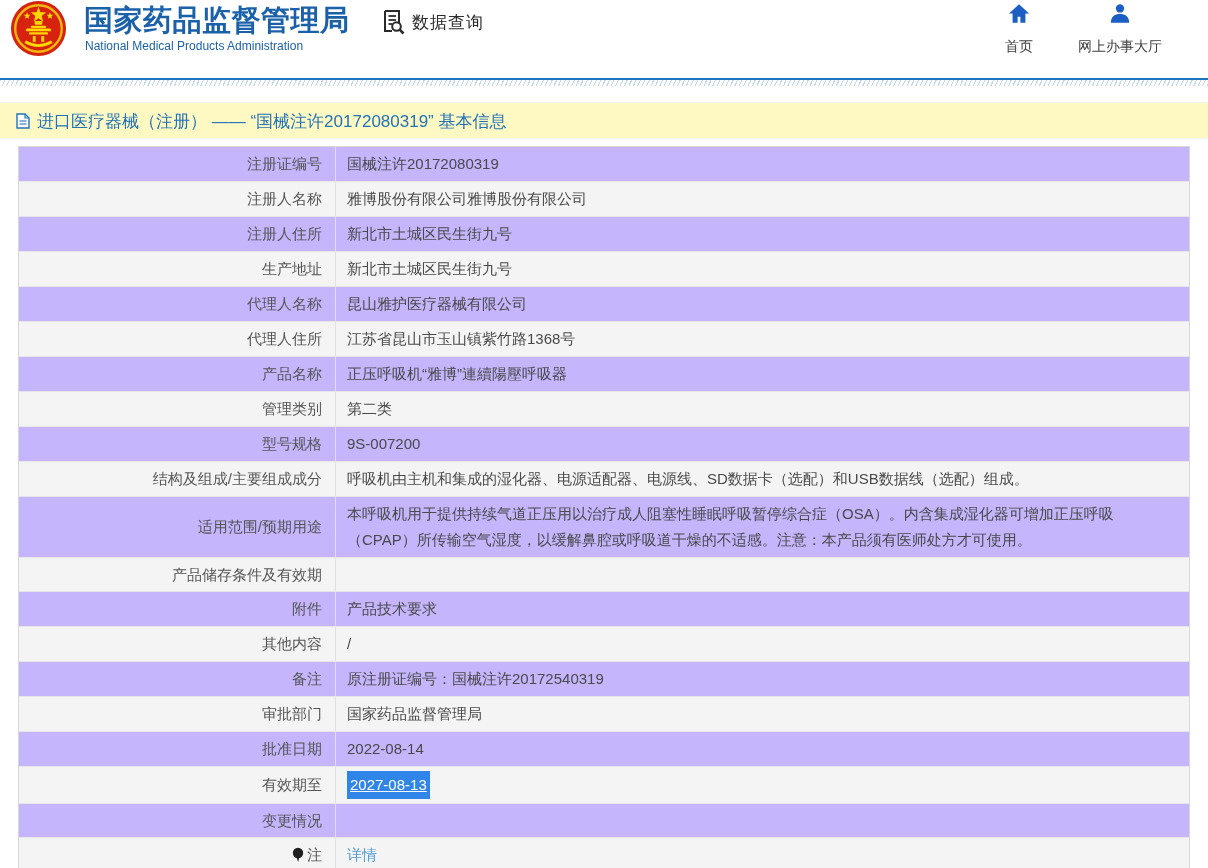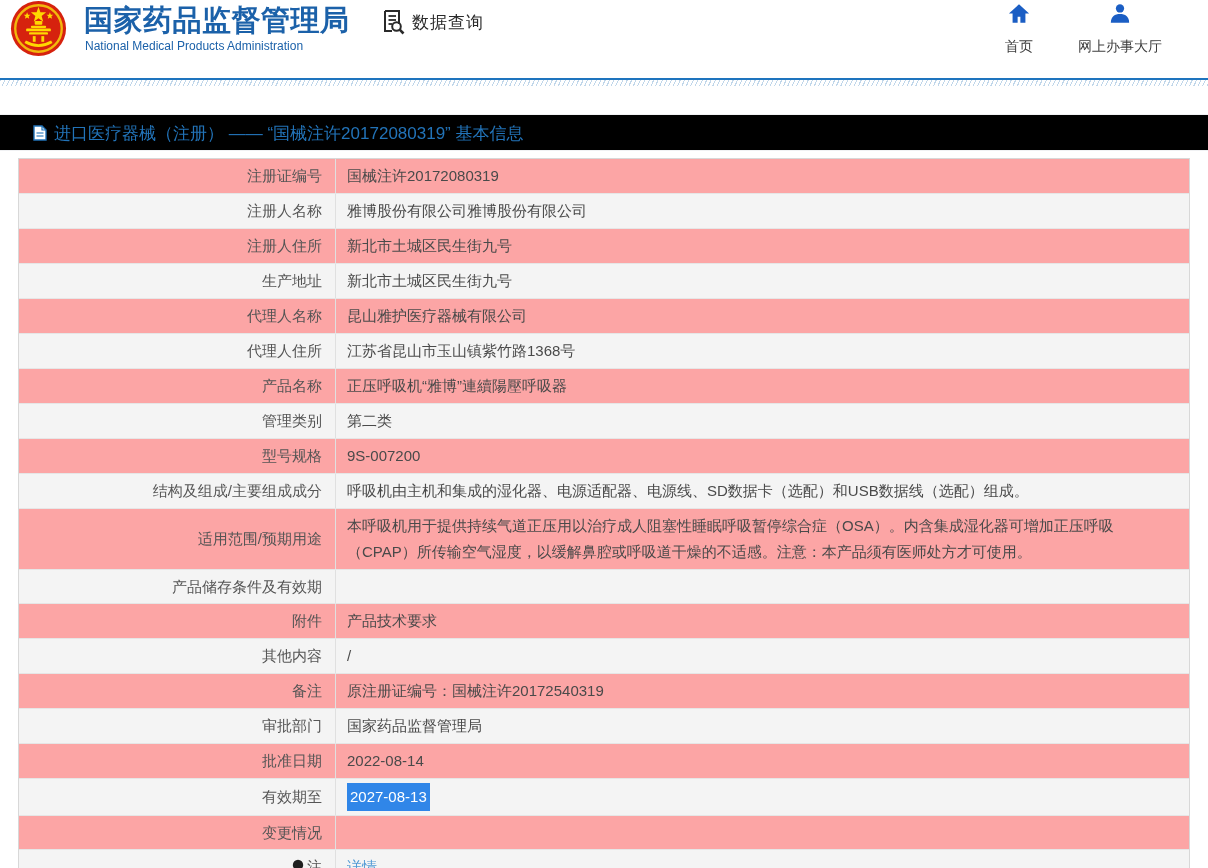--- a/index.html
+++ b/index.html
@@ -18,36 +18,36 @@
   .nav-item { position:absolute; top:3px; text-align:center; cursor:pointer; }
   .nav-home { left:995px; width:48px; }
   .nav-hall { left:1070px; width:100px; }
   .nav-item .nav-label { display:block; margin-top:10px; font-size:14px; color:#3c3c3c; }
 
   .blue-line { height:2px; background:#1e74be; }
   .hatch-strip { height:6px;
     background:repeating-linear-gradient(115deg, rgba(30,110,180,0.28) 0px, rgba(30,110,180,0.28) 1px, transparent 1px, transparent 4px); }
 
   
-  .crumb-bar { margin-top:28px; height:37px; line-height:37px; background:#000000;
-    border-top:1px solid #f0f1f3; border-bottom:1px solid #f0f1f3; padding-left:33px;
+  .crumb-bar { margin-top:16px; height:37px; line-height:37px; background:#fef9c3;
+    border-top:1px solid #f0f1f3; border-bottom:1px solid #f0f1f3; padding-left:16px;
     font-size:17px; color:#2273b8; white-space:nowrap; }
   .crumb-bar svg { vertical-align:-2px; margin-right:7px; }
 
   
   .info-table { margin:7px 18px 0 18px; border:1px solid #d8d8d8; }
-  .row { display:flex; min-height:34px; border-bottom:1px solid #e6e6e6; background:#fca5a5; }
+  .row { display:flex; min-height:34px; border-bottom:1px solid #e6e6e6; background:#c4b5fd; }
   .row:last-child { border-bottom:none; }
   .row:nth-child(even) { background:#f4f4f4; }
   .cell { display:flex; align-items:center; font-size:15px; line-height:26px; }
   .cell.label { width:316px; justify-content:flex-end; padding:3px 13px 3px 8px;
     color:#555; text-align:right; }
   .cell.value { flex:1; padding:4px 14px 4px 11px; color:#4a4a4a;
     border-left:1px solid #e0e0e0; }
-  .sel { background:#3086e8; color:#fff; padding:1px 3px; }
+  .sel { background:#3086e8; color:#fff; padding:1px 3px;text-decoration:underline; }
   a.detail-link { color:#539bd5; text-decoration:none; font-size:15px; cursor:pointer; }
   .note-icon { margin-right:3px; display:inline-flex; }
 </style>
 </head>
 <body>
 
 <div class="header">
   <div class="logo-block">
     <svg class="emblem" viewBox="0 0 60 60">
       <circle cx="30" cy="30" r="29" fill="#d6220e"></circle>

